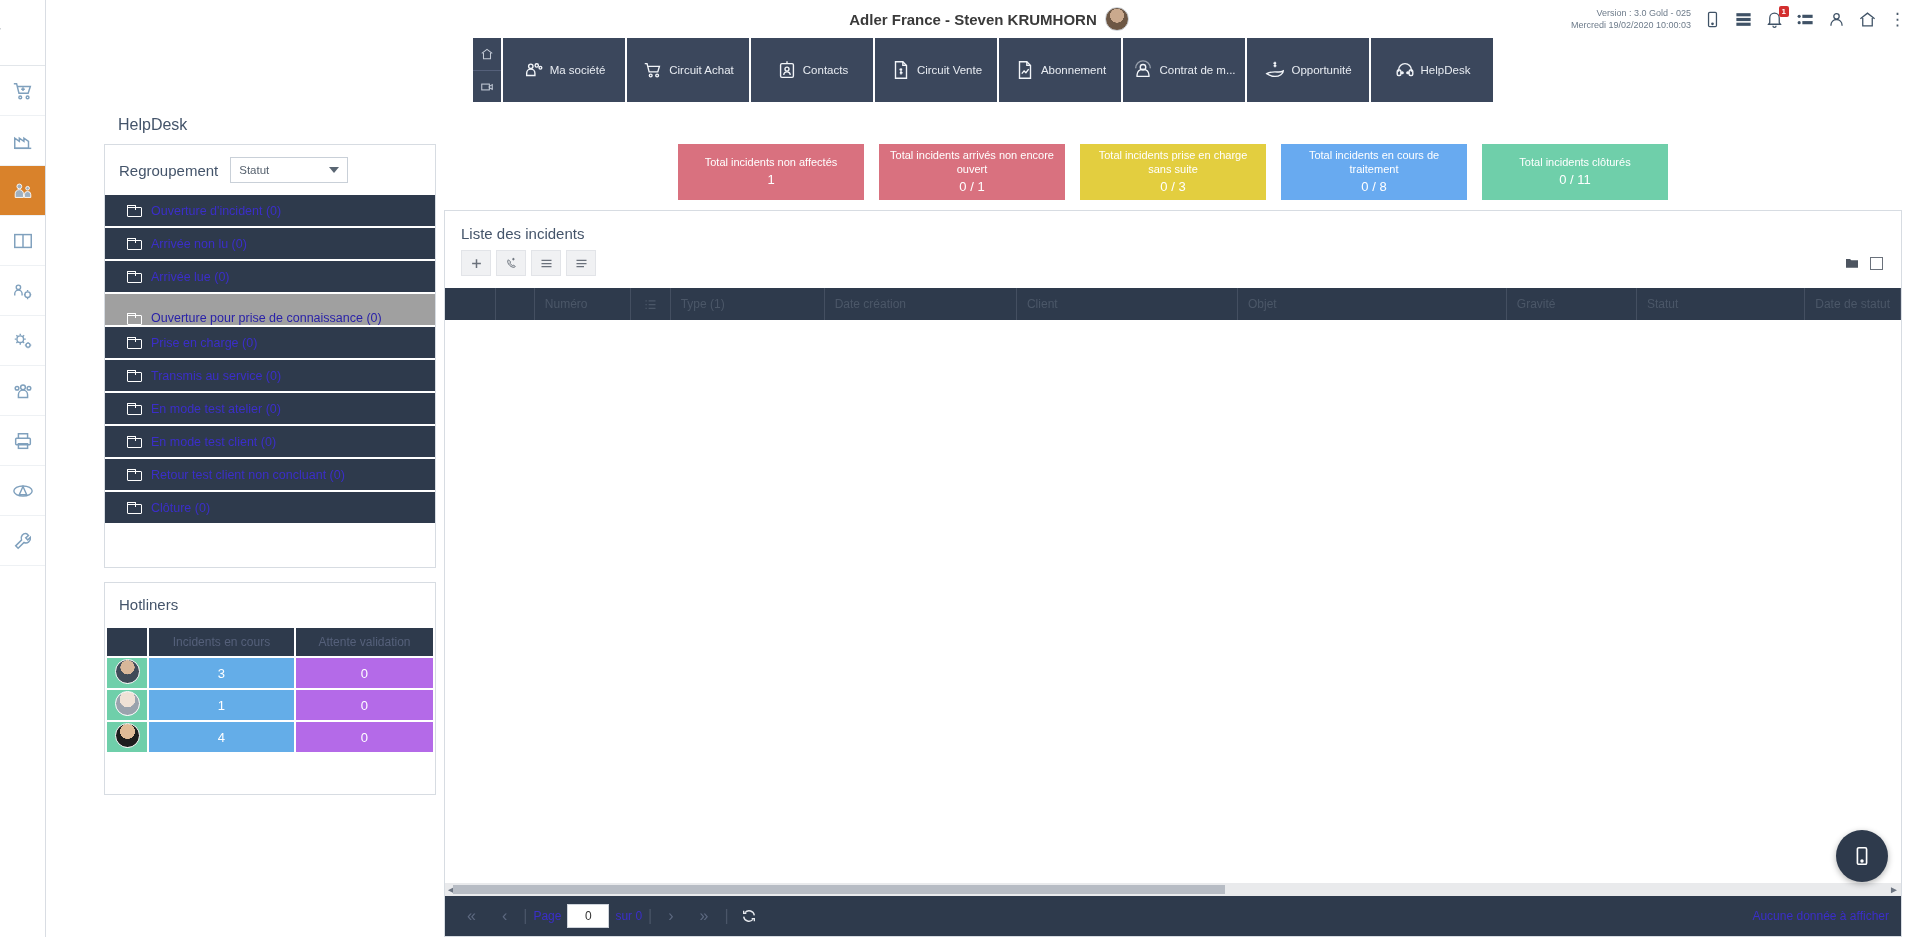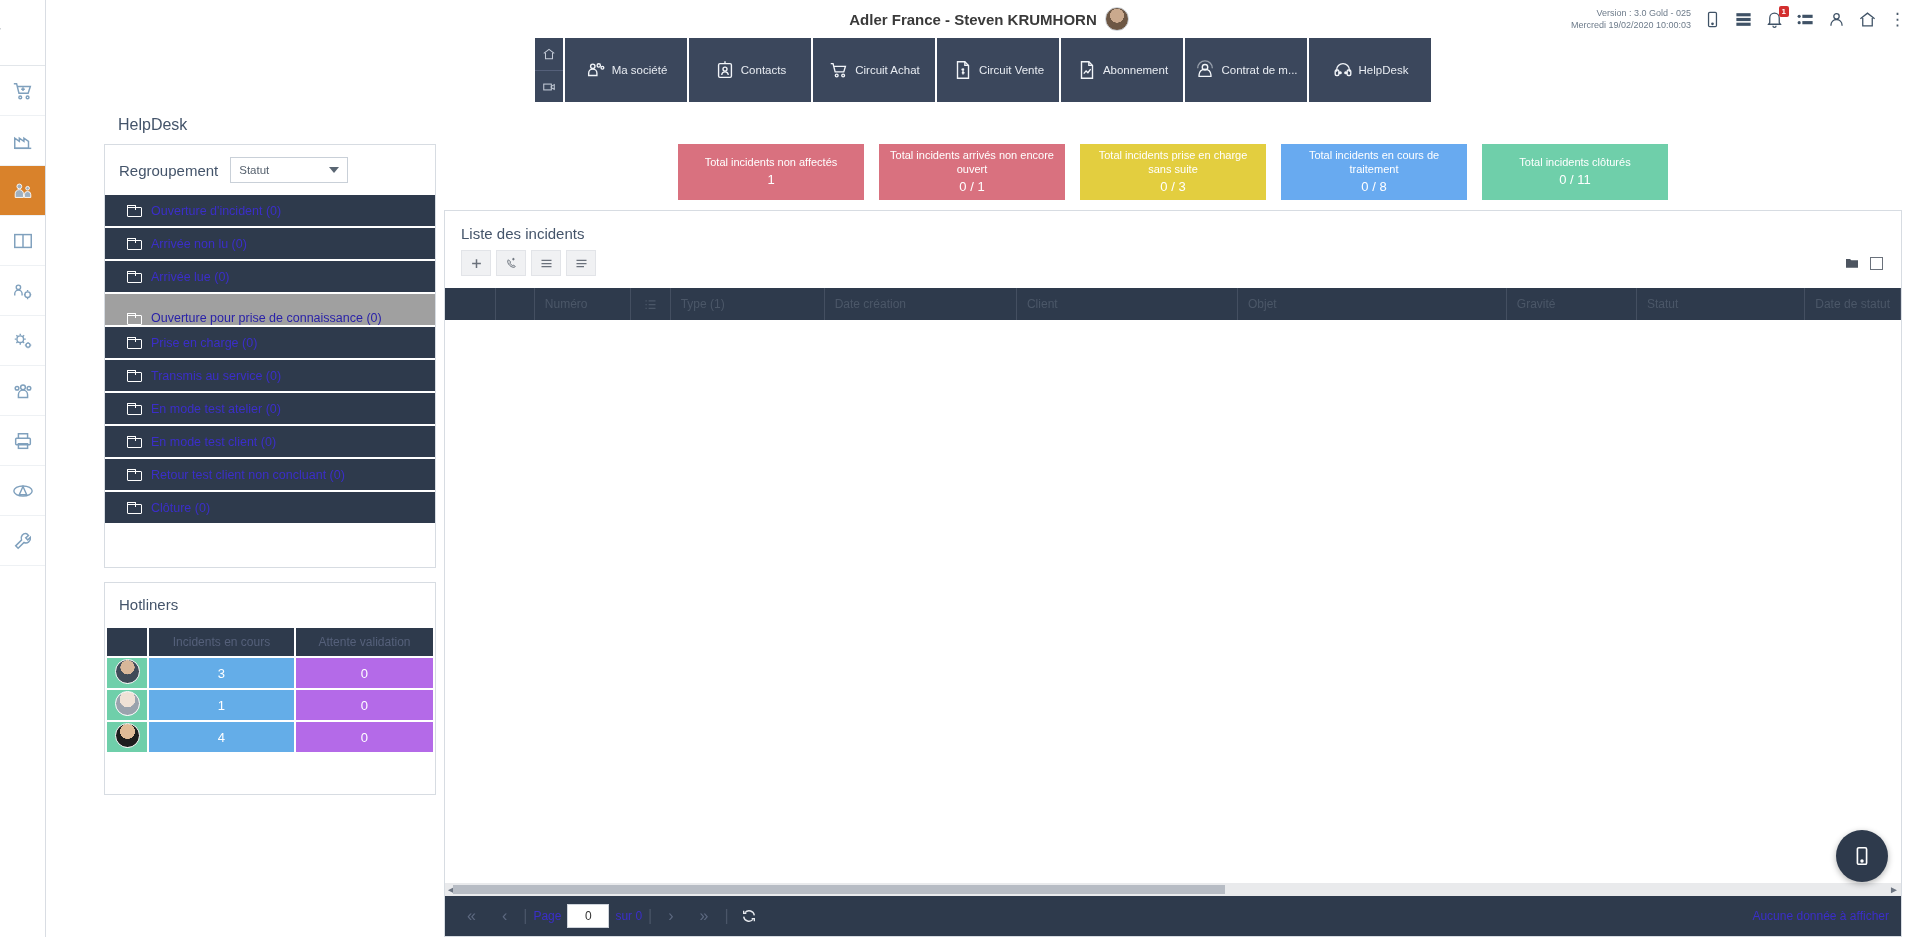--- a/index.html
+++ b/index.html
@@ -355,37 +355,37 @@
           <svg viewBox="0 0 24 24" stroke-width="1.5">
               <circle cx="8.5" cy="8" r="2.4"></circle>
               <circle cx="15" cy="7" r="1.8"></circle>
               <circle cx="19" cy="9.5" r="1.5"></circle>
               <path d="M4 18v-2.5a4.5 4.5 0 019 0V18z"></path>
             </svg>
           <span class="lbl">Ma société</span>
         </div>
         <div class="nav-tab">
           <svg viewBox="0 0 24 24" stroke-width="1.5">
+              <path d="M3 5h2.5l2.3 9h9.4L19 8H7"></path>
+              <circle cx="9.5" cy="18" r="1.5"></circle>
+              <circle cx="16.5" cy="18" r="1.5"></circle>
+            </svg>
+          <span class="lbl">Circuit Achat</span>
+        </div>
+        <div class="nav-tab">
+          <svg viewBox="0 0 24 24" stroke-width="1.5">
               <rect x="5" y="5" width="14" height="15" rx="1.5"></rect>
               <path d="M12 2.5v2.5"></path>
               <circle cx="12" cy="11" r="2.2"></circle>
               <path d="M8.5 17.5a3.5 3.5 0 017 0"></path>
             </svg>
           <span class="lbl">Contacts</span>
         </div>
         <div class="nav-tab">
           <svg viewBox="0 0 24 24" stroke-width="1.5">
-              <path d="M3 5h2.5l2.3 9h9.4L19 8H7"></path>
-              <circle cx="9.5" cy="18" r="1.5"></circle>
-              <circle cx="16.5" cy="18" r="1.5"></circle>
-            </svg>
-          <span class="lbl">Circuit Achat</span>
-        </div>
-        <div class="nav-tab">
-          <svg viewBox="0 0 24 24" stroke-width="1.5">
               <path d="M6 3h8l4 4v14H6z"></path>
               <path d="M14 3v4h4"></path>
               <path d="M12 10v7M10.3 11.5h3M10.7 15h3"></path>
             </svg>
           <span class="lbl">Circuit Vente</span>
         </div>
         <div class="nav-tab">
           <svg viewBox="0 0 24 24" stroke-width="1.5">
               <path d="M6 3h8l4 4v14H6z"></path>
               <path d="M14 3v4h4"></path>
@@ -393,20 +393,27 @@
             </svg>
           <span class="lbl">Abonnement</span>
         </div>
         <div class="nav-tab">
           <svg viewBox="0 0 24 24" stroke-width="1.5">
               <circle cx="12" cy="9" r="3"></circle>
               <path d="M5.5 19v-1.5a6.5 6.5 0 0113 0V19z"></path>
               <path d="M4 10a8 8 0 0116 0" opacity=".5"></path>
             </svg>
           <span class="lbl">Contrat de m...</span>
+        </div>
+        <div class="nav-tab">
+          <svg viewBox="0 0 24 24" stroke-width="1.5">
+              <path d="M12 3v6M10.3 4.6h3M10.5 7.4h3"></path>
+              <path d="M3 16c3-2 6-2 9-2s6 1 9-1c0 3-4 6-9 6-3 0-6-1-9-3z"></path>
+            </svg>
+          <span class="lbl">Opportunité</span>
         </div>
         <div class="nav-tab">
           <svg viewBox="0 0 24 24" stroke-width="1.5">
               <path d="M5 14v-2a7 7 0 0114 0v2"></path>
               <rect x="3.5" y="12" width="4" height="6" rx="1.5"></rect>
               <rect x="16.5" y="12" width="4" height="6" rx="1.5"></rect>
               <circle cx="9" cy="15" r="1" fill="currentColor"></circle>
               <circle cx="15" cy="15" r="1" fill="currentColor"></circle>
             </svg>
           <span class="lbl">HelpDesk</span>

